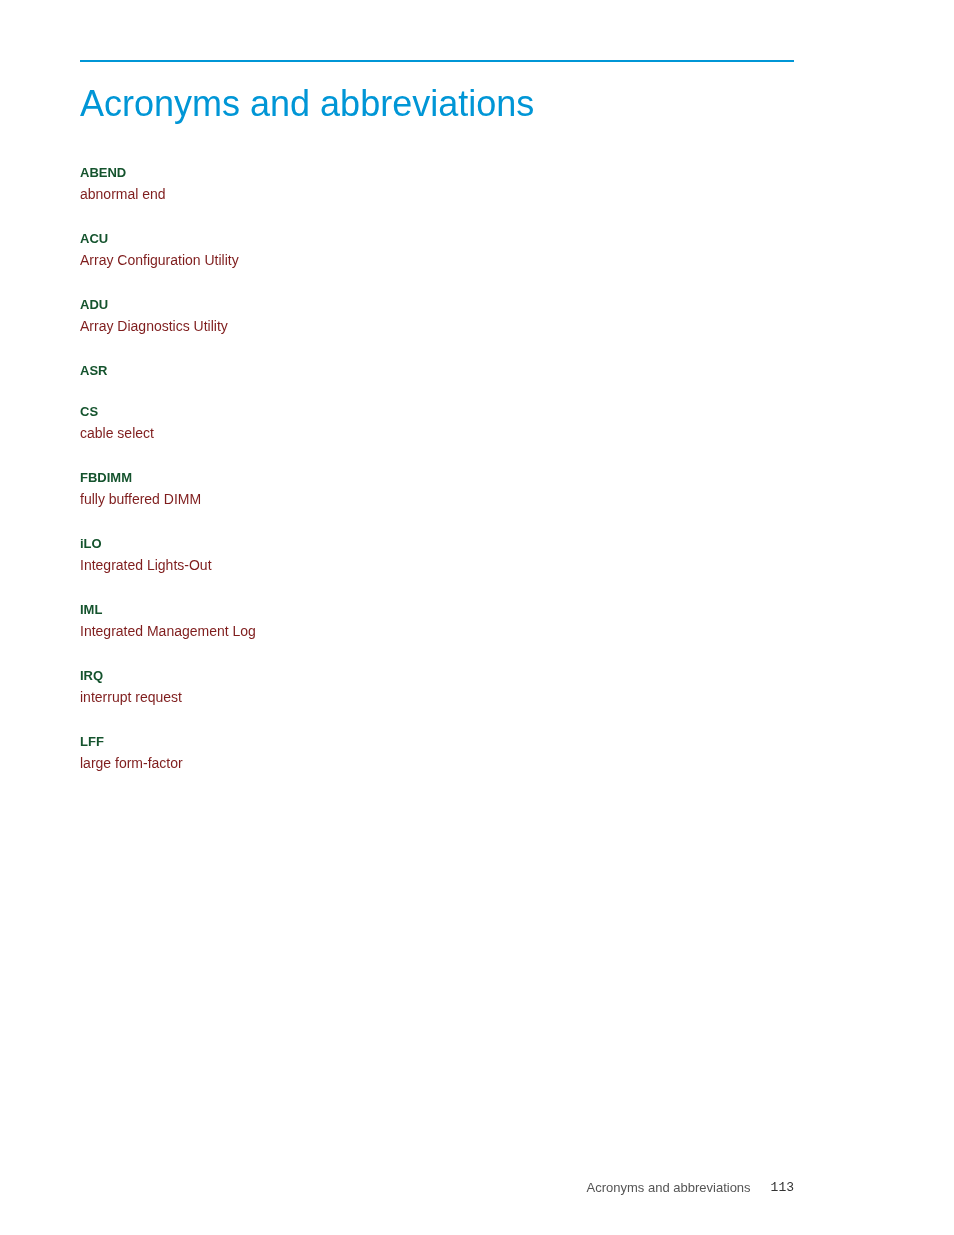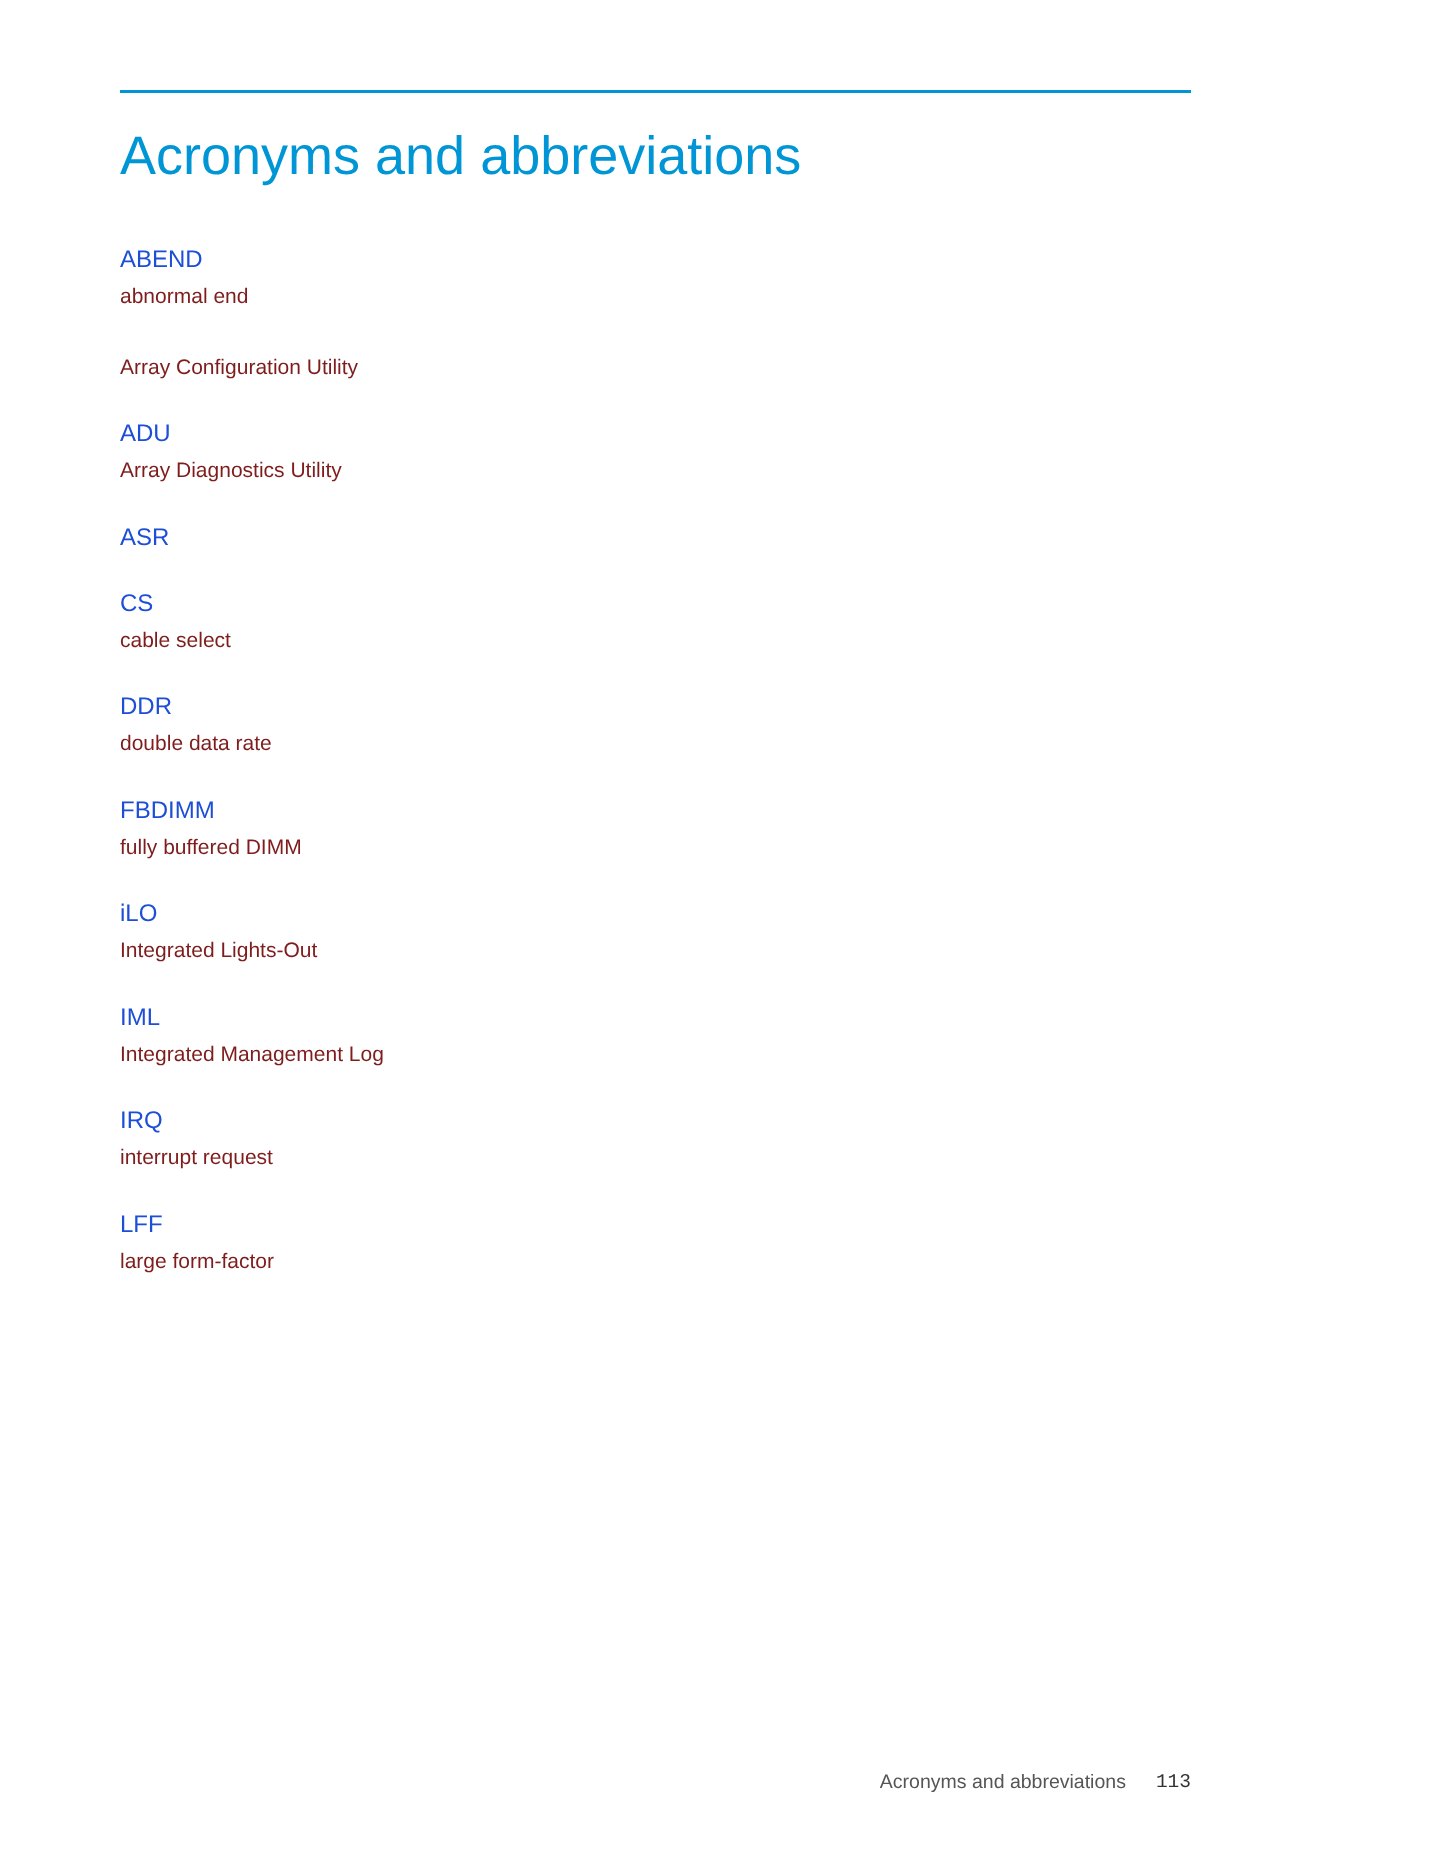--- a/index.html
+++ b/index.html
@@ -39,23 +39,23 @@
 
     .acronym-list {
       margin-top: 20px;
     }
 
     .acronym-entry {
       margin-bottom: 26px;
     }
 
     .acronym-term {
-      font-size: 16px;
-      font-weight: 400;
-      color: #1d4ed8;
+      font-size: 13px;
+      font-weight: 700;
+      color: #14532d;
       margin-bottom: 4px;
     }
 
     .acronym-definition {
       font-size: 14px;
       color: #7f1d1d;
       line-height: 1.5;
     }
 
     .page-footer {
@@ -86,36 +86,33 @@
   <hr class="top-rule">
 
   <h1 class="page-title">Acronyms and abbreviations</h1>
 
   <div class="acronym-list">
   <div class="acronym-entry">
         <div class="acronym-term">ABEND</div>
         <div class="acronym-definition">abnormal end</div>
       </div>
       <div class="acronym-entry">
+        <div class="acronym-term">ACU</div>
         <div class="acronym-definition">Array Configuration Utility</div>
       </div>
       <div class="acronym-entry">
         <div class="acronym-term">ADU</div>
         <div class="acronym-definition">Array Diagnostics Utility</div>
       </div>
       <div class="acronym-entry">
         <div class="acronym-term">ASR</div>
       </div>
       <div class="acronym-entry">
         <div class="acronym-term">CS</div>
         <div class="acronym-definition">cable select</div>
-      </div>
-      <div class="acronym-entry">
-        <div class="acronym-term">DDR</div>
-        <div class="acronym-definition">double data rate</div>
       </div>
       <div class="acronym-entry">
         <div class="acronym-term">FBDIMM</div>
         <div class="acronym-definition">fully buffered DIMM</div>
       </div>
       <div class="acronym-entry">
         <div class="acronym-term">iLO</div>
         <div class="acronym-definition">Integrated Lights-Out</div>
       </div>
       <div class="acronym-entry">

